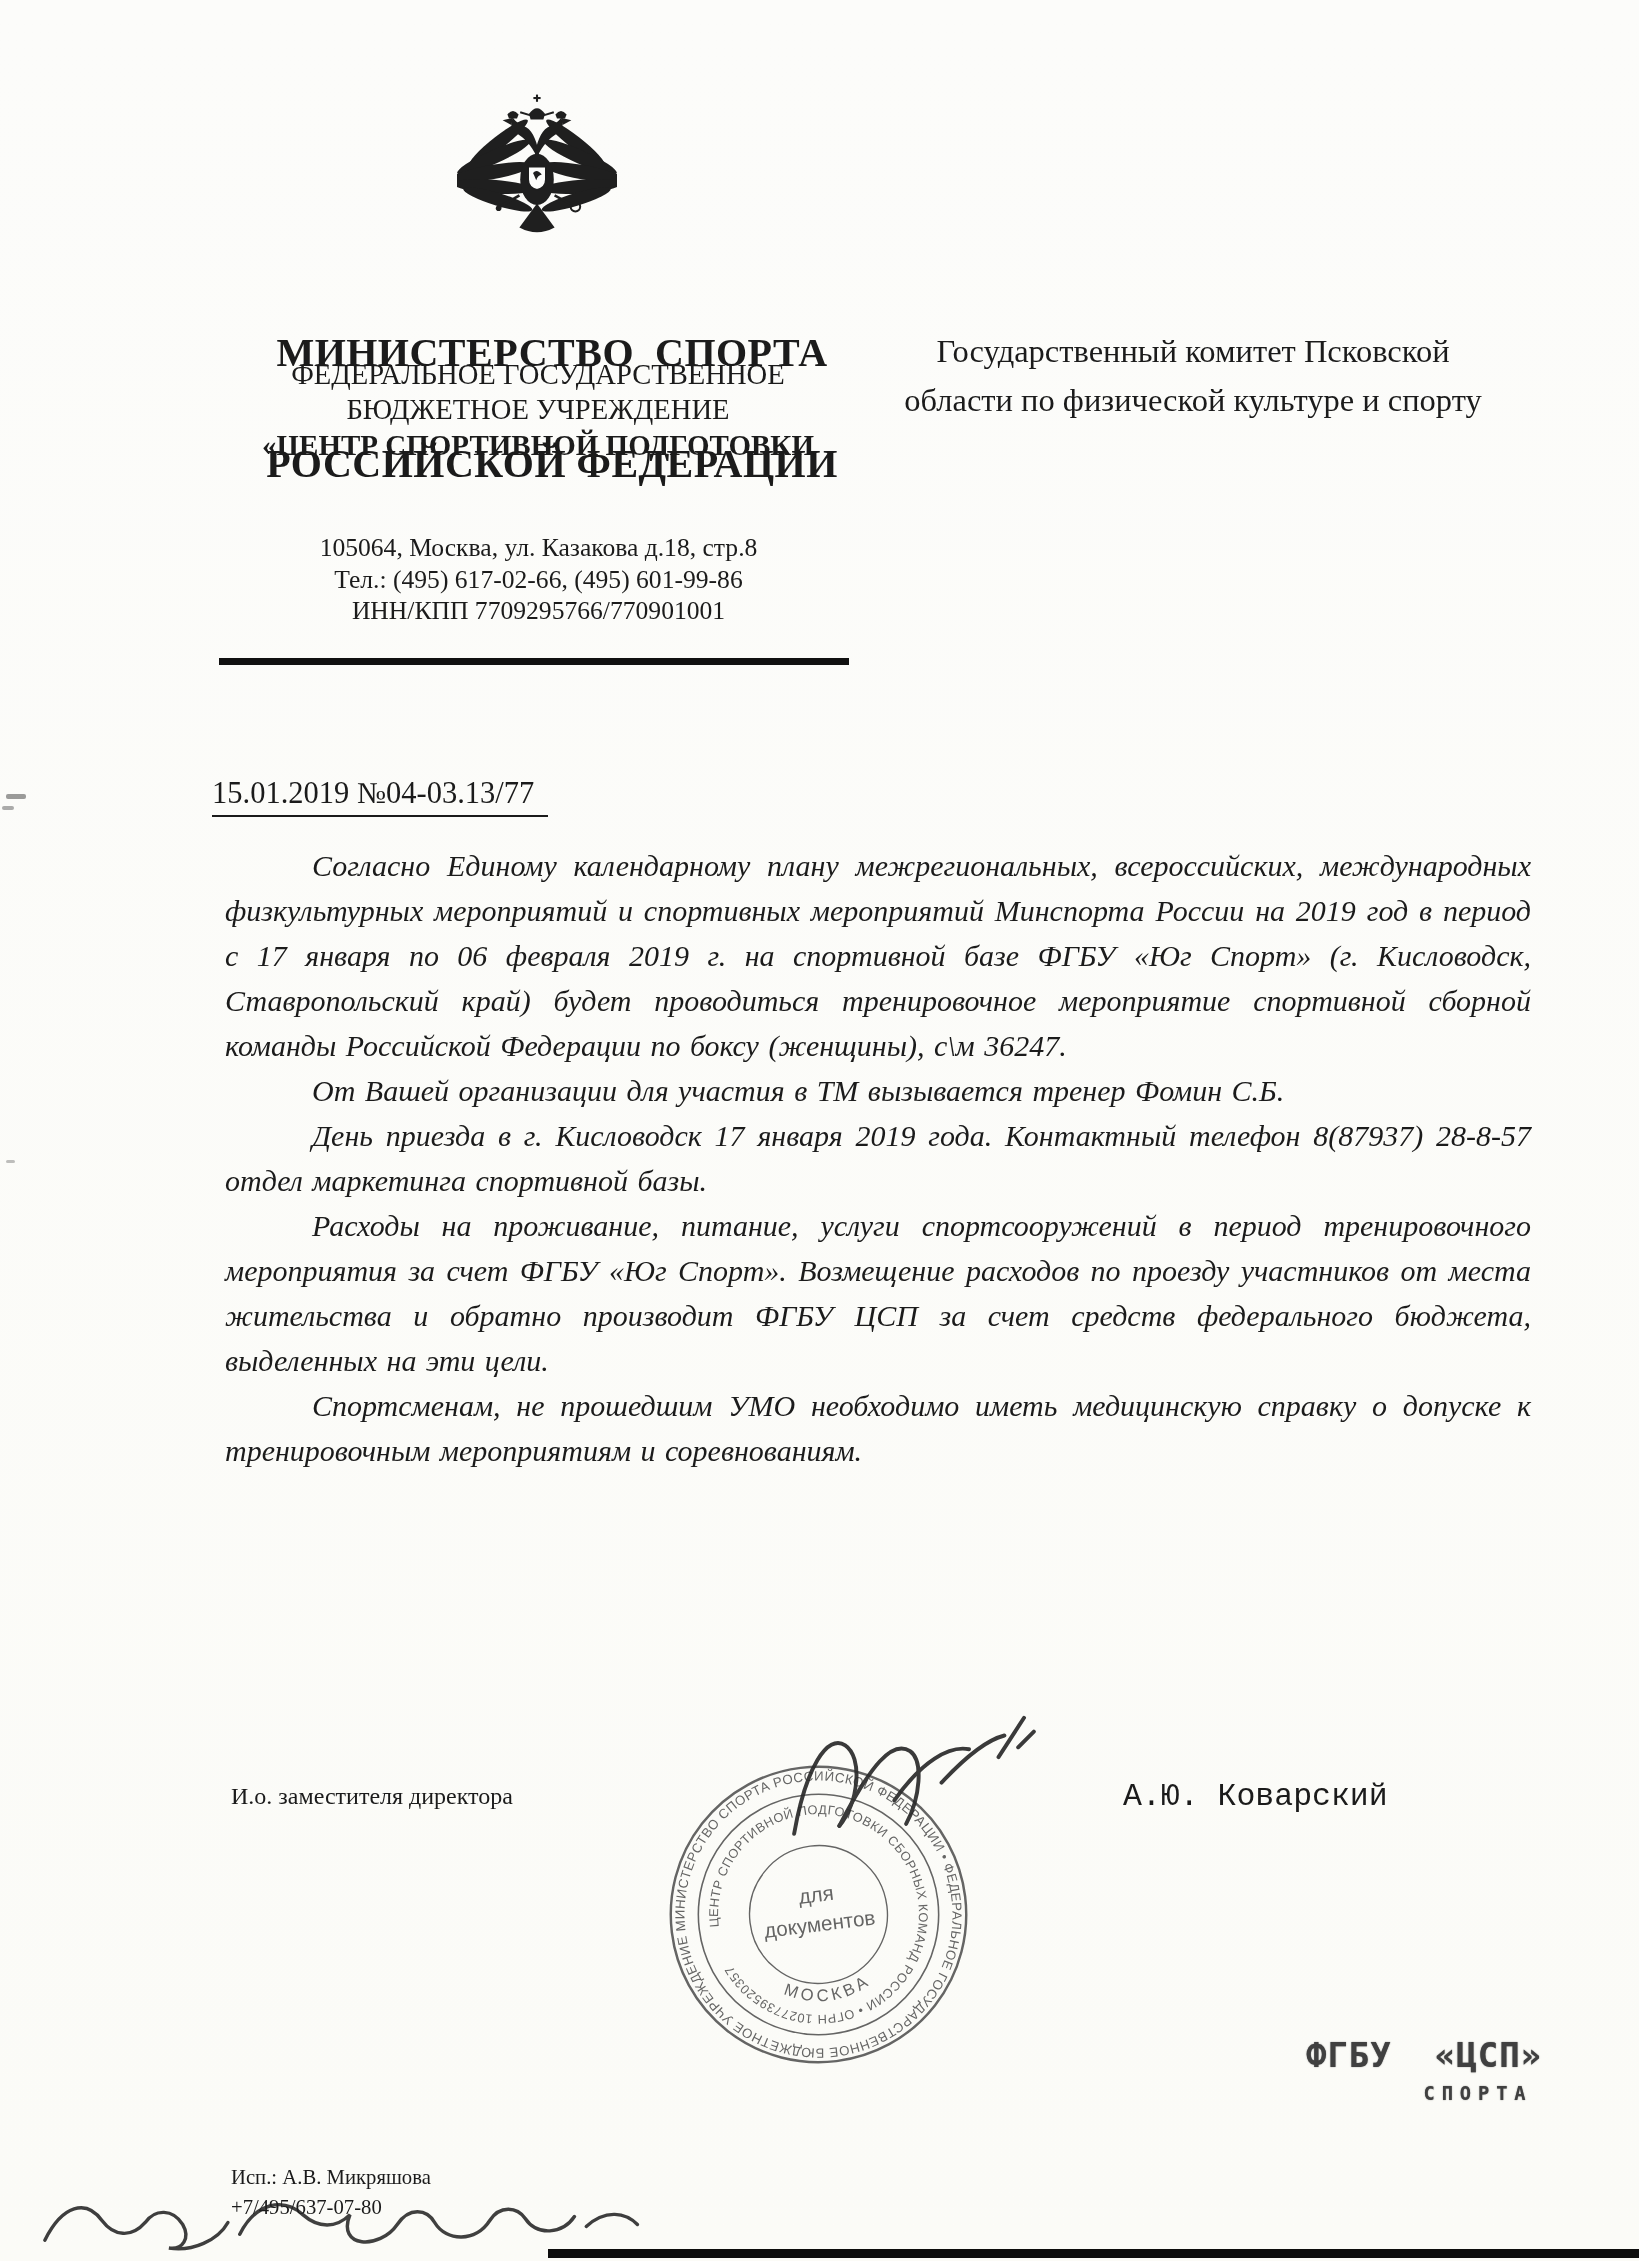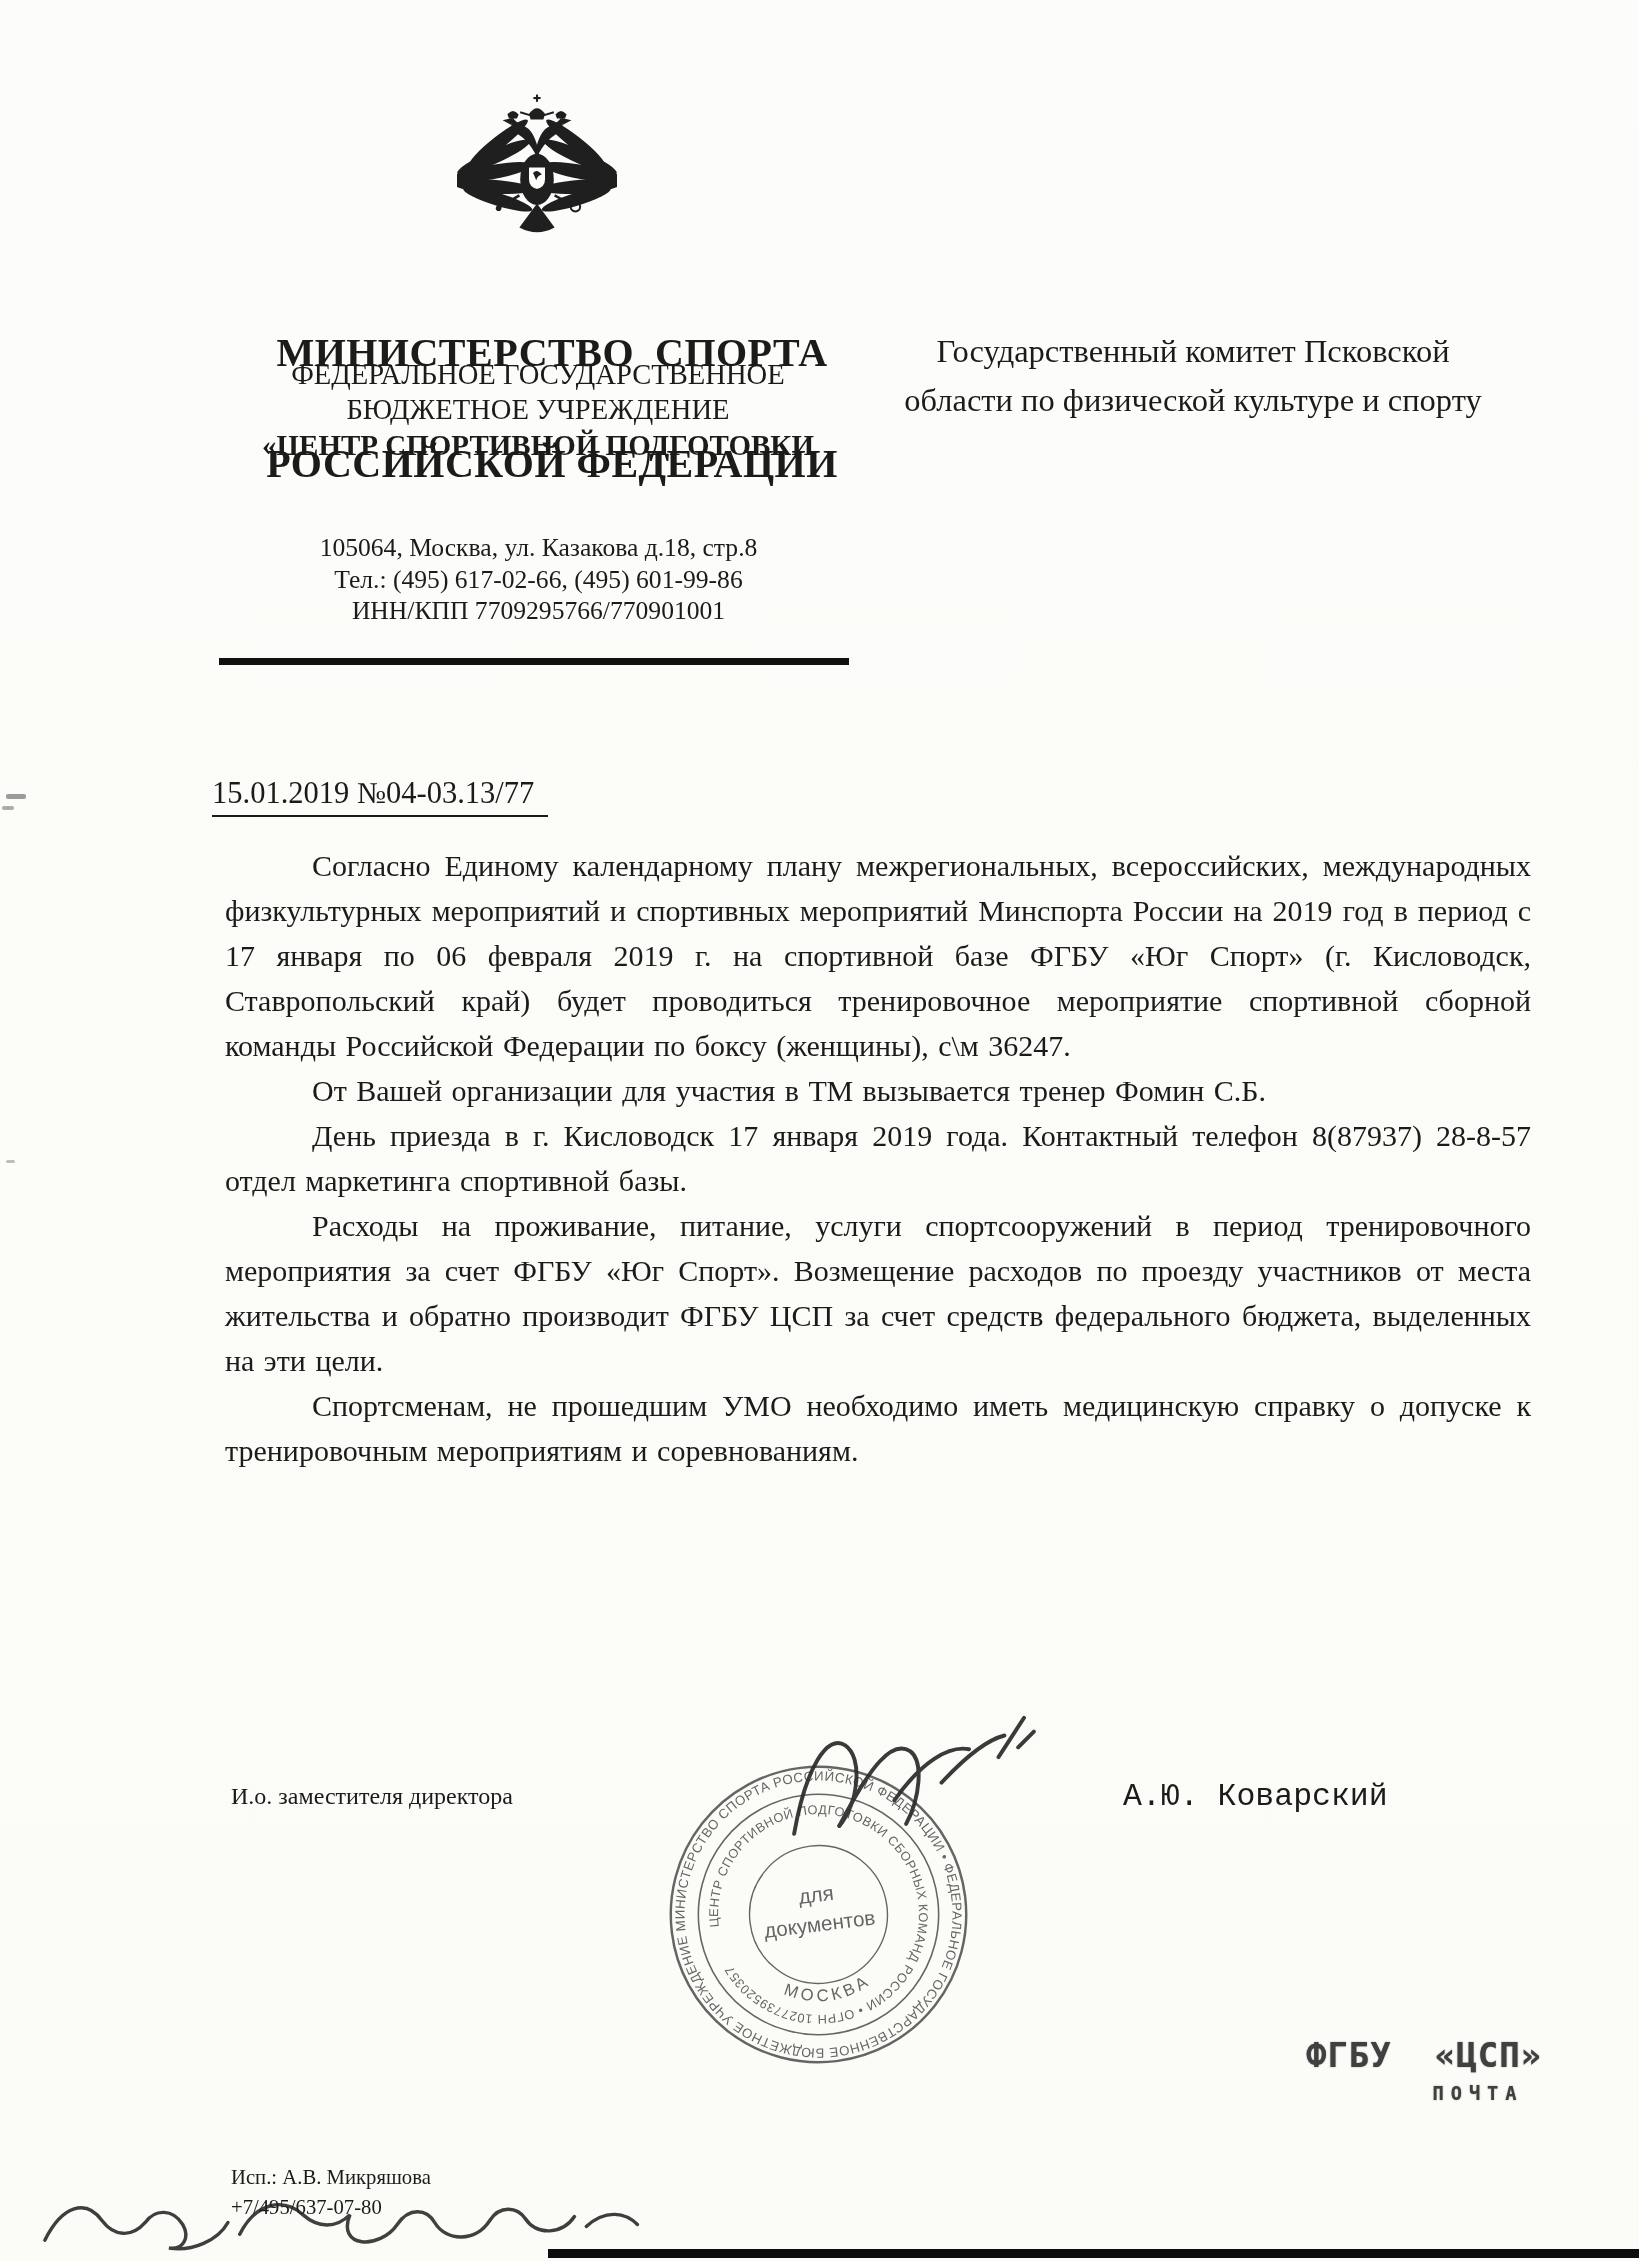--- a/index.html
+++ b/index.html
@@ -30,20 +30,21 @@
 
   
   .ref { position:absolute; left:212px; top:776px; font-size:30.5px; }
   .ref span { border-bottom:2px solid #1b1b1b; padding:0 13.8px 4.9px 0; }
 
   
   .body { position:absolute; left:225px; top:843px; width:1306px; }
   .body p {
     font-size:30px; line-height:45px; text-align:justify; text-indent:87px;
     word-spacing:2px;
+    font-style:italic;
   }
 
   
   .sig-title { position:absolute; left:231px; top:1783px; font-size:24px; }
   .sig-name  { position:absolute; left:1123px; top:1779px; font-size:31.5px;font-family:Liberation Mono, monospace; }
 
   .stamp { position:absolute; left:656px; top:1752px; width:325px; height:325px;
            transform:rotate(-7deg); opacity:.85; z-index:2; }
   .stamp text, .stamp textPath { font-family:"Liberation Sans", sans-serif; }
   .signature-scribble { position:absolute; left:776px; top:1706px; width:276px; height:169px; z-index:3; }
@@ -185,21 +186,21 @@
       <path d="M 64 122 C 96 60, 118 34, 136 46 C 150 56, 146 94, 132 120"></path>
       <path d="M 120 96 C 148 56, 176 40, 196 44"></path>
       <path d="M 168 78 C 196 48, 216 34, 232 30"></path>
       <path d="M 226 52 L 252 12"></path>
       <path d="M 246 42 L 262 26"></path>
     </g>
   </svg>
 
   <div class="mail-stamp">
     <div class="ms1">ФГБУ  «ЦСП»</div>
-    <div class="ms2">ПОЧТА</div>
+    <div class="ms2">СПОРТА</div>
   </div>
 
   <div class="executor">
     <div>Исп.: А.В. Микряшова</div>
     <div>+7/495/637-07-80</div>
   </div>
 
   <svg class="bottom-scribble" viewBox="0 0 640 86" aria-hidden="true">
     <g fill="none" stroke="#1e1e1e" stroke-width="3.5" stroke-linecap="round" opacity="0.85">
       <path d="M 10 62 C 28 26, 52 20, 68 42 C 80 58, 98 60, 112 44 C 122 30, 140 30, 150 46 C 158 60, 150 72, 136 70 C 160 74, 186 62, 196 44"></path>

